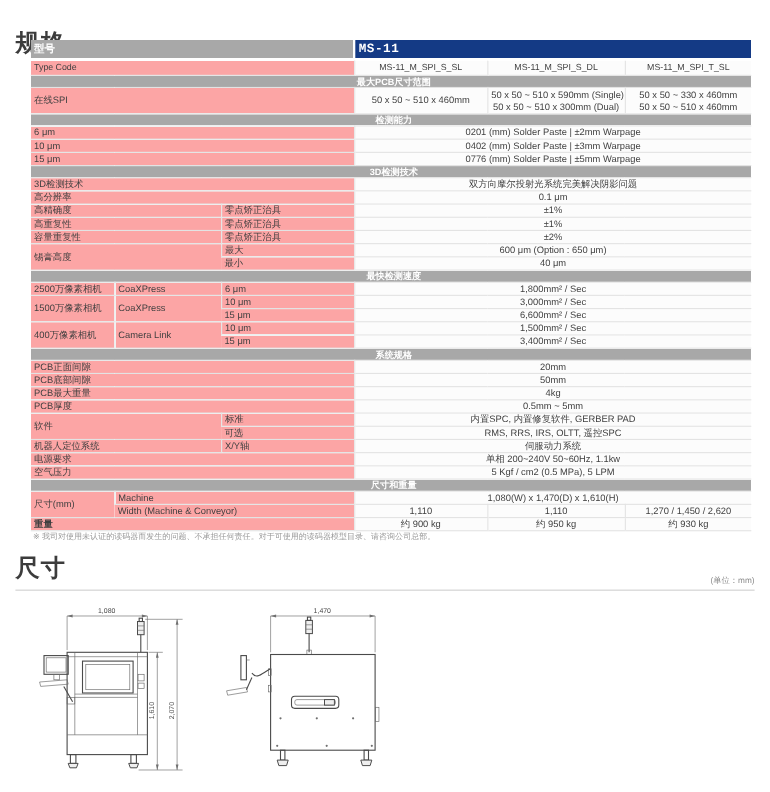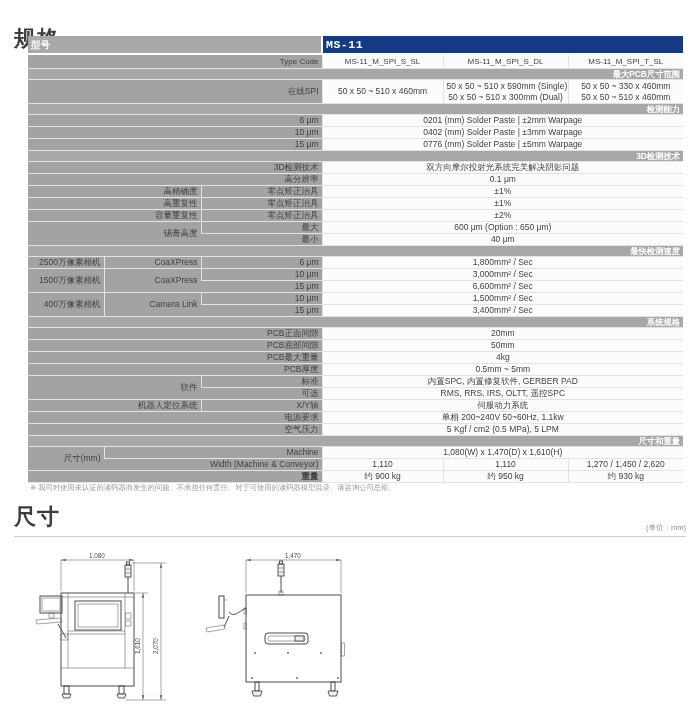--- a/index.html
+++ b/index.html
@@ -26,25 +26,25 @@
     border-collapse:collapse;table-layout:fixed;
     font-size:8.5px;color:#3f3f3f;
   }
   table.spec td{
     border-bottom:1px solid #e3e3e3;
     height:11px;line-height:11px;
     padding:0 3px;
     overflow:hidden;white-space:nowrap;
   }
   table.spec td:not(:first-child){border-left:1px solid #e3e3e3;}
-  td.lbl{background:#a3a3a3;text-align:right;padding-left:8px;}
+  td.lbl{background:#fca5a5;text-align:left;padding-left:8px;}
   td.val{background:#fcfcfc;text-align:center;}
   tr.sec td{
     background:var(--gray,#a8a8a8);color:#fff;font-weight:bold;
-    height:10px;line-height:10px;font-size:8.3px;text-align:right;padding-left:8px;
+    height:10px;line-height:10px;font-size:8.3px;text-align:center;padding-left:8px;
     border-left:none !important;
   }
   tr.model td{height:17px;line-height:17px;border-bottom:2px solid #fff;}
   td.mlabel{background:var(--gray,#a8a8a8);color:#fff;font-weight:bold;font-size:9.5px;padding-left:8px;}
   td.mname{
     background:var(--blue,#143a85);color:#fff;font-weight:bold;font-size:11.5px;
     text-align:left;border-left:2px solid #fff !important;letter-spacing:.5px;font-family:Liberation Mono, monospace;
   }
   tr.typecode td{height:13px;line-height:13px;font-size:8px;}
   tr.tall td{height:23px;line-height:11px;}

